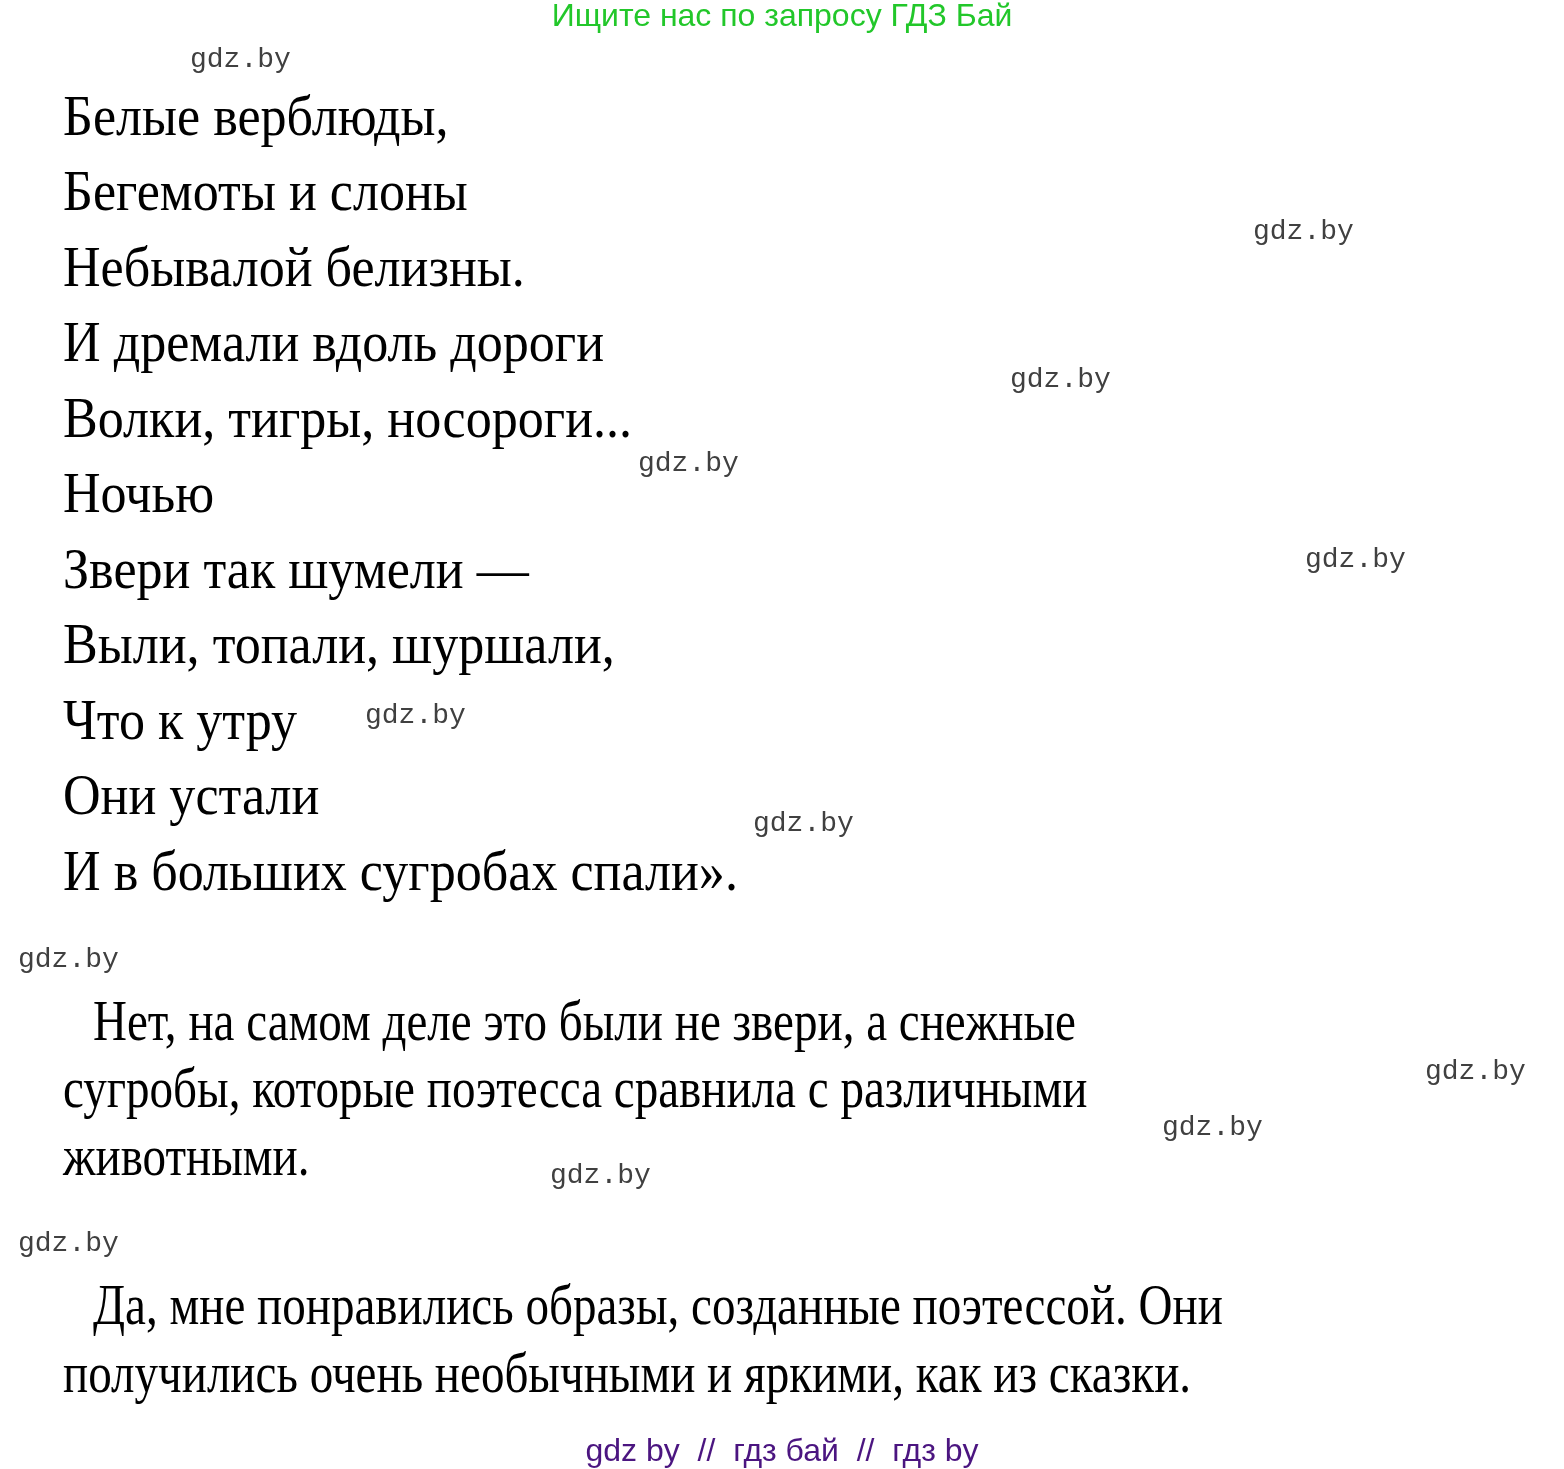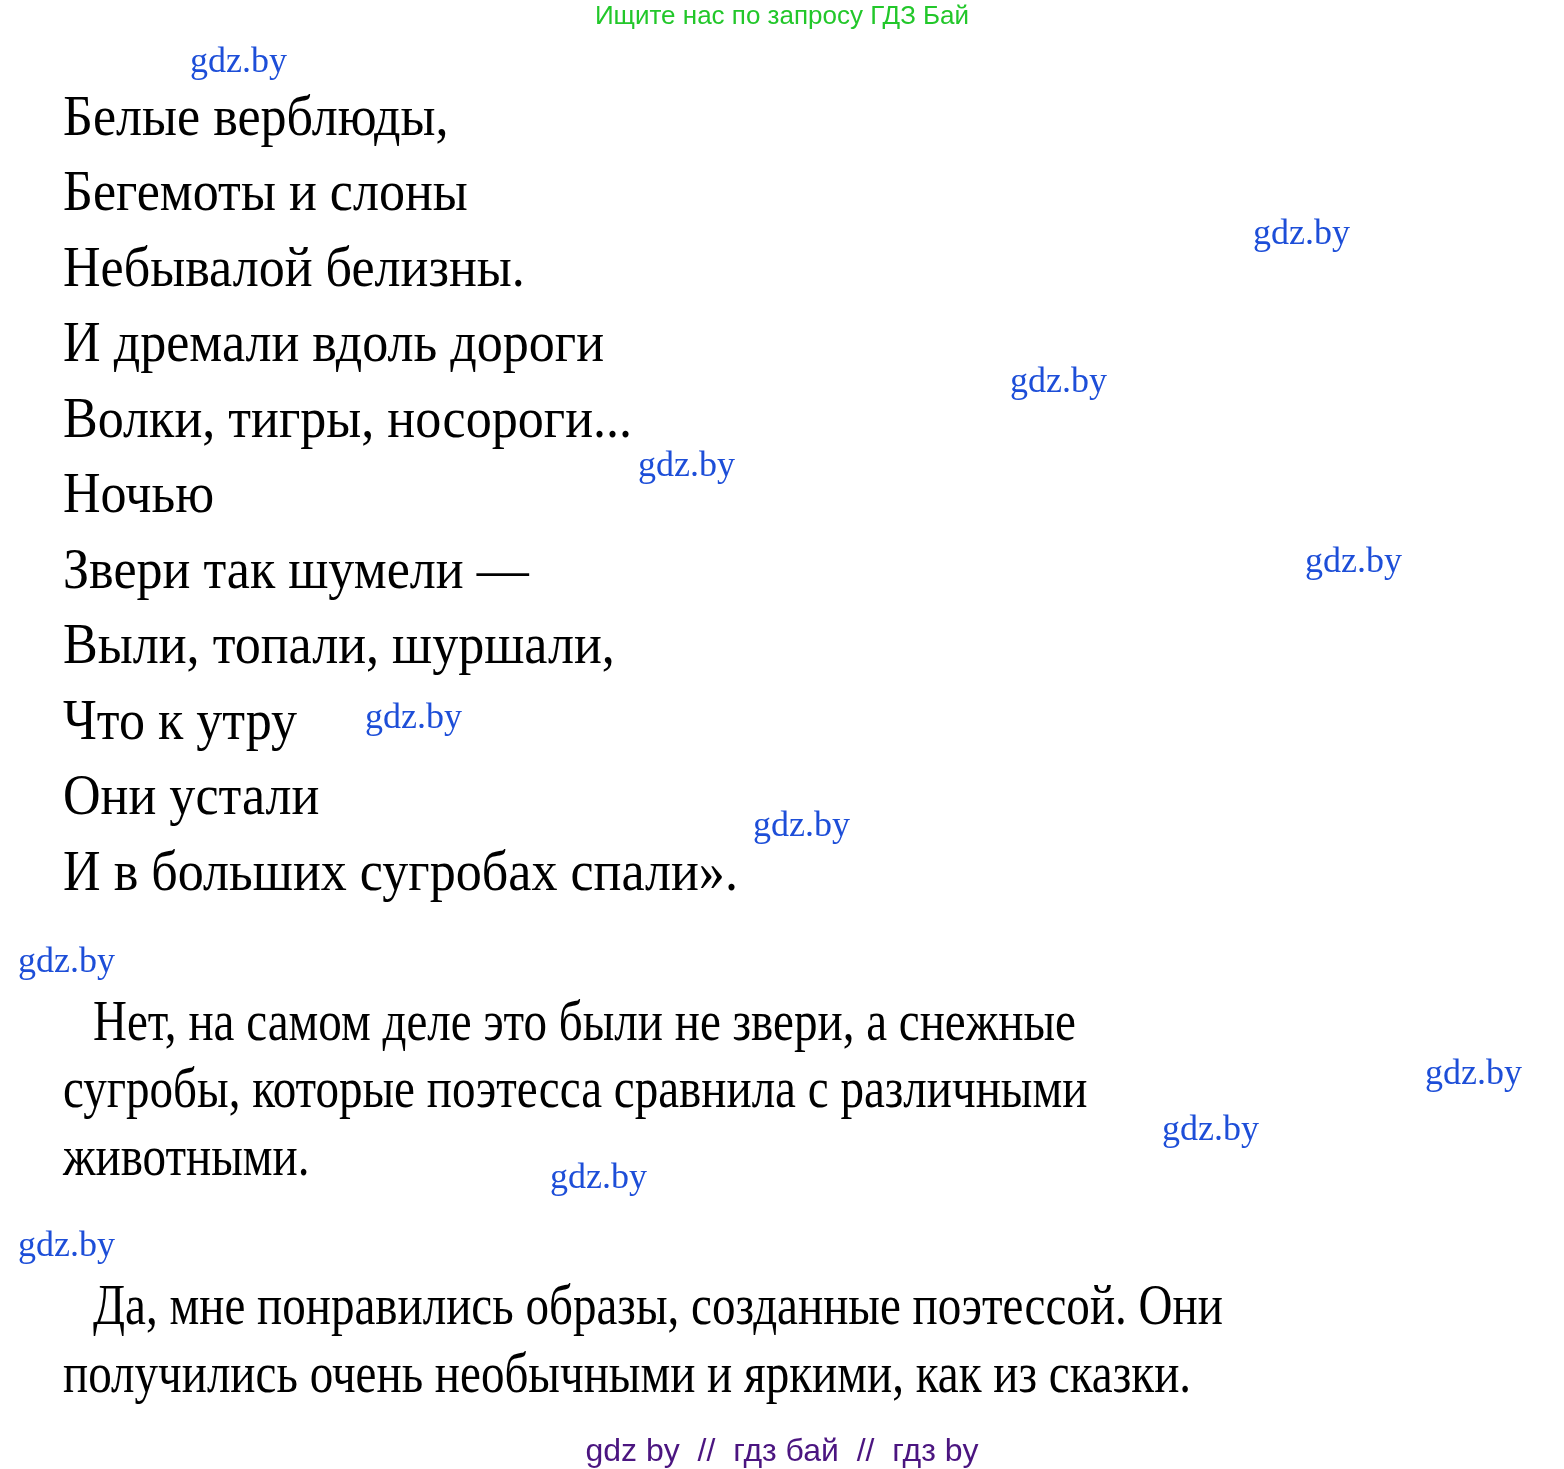--- a/index.html
+++ b/index.html
@@ -1,30 +1,30 @@
 <!DOCTYPE html>
 <html><head>
   <meta charset="utf-8">
   <style>
     html, body { margin: 0; padding: 0; background: #ffffff; }
     body { width: 1564px; height: 1469px; position: relative; overflow: hidden; }
     .banner {
       position: absolute; left: 0; right: 0; top: 0; height: 32px;
       text-align: center; color: #22c72a;
-      font-family: "Liberation Sans", sans-serif; font-size: 26px; line-height: 30px;
+      font-family: "Liberation Sans", sans-serif; font-size: 32px; line-height: 30px;
     }
     .footer {
       position: absolute; left: 0; right: 0; top: 1432px; height: 36px;
       text-align: center; color: #4b1580;
       font-family: "Liberation Sans", sans-serif; font-size: 32px; line-height: 36px;
       white-space: pre;
     }
     .wm {
-      position: absolute; color: #1d4ed8;
-      font-family: Liberation Serif, serif; font-size: 36px; line-height: 32px;
+      position: absolute; color: #404040;
+      font-family: Liberation Mono, monospace; font-size: 28px; line-height: 32px;
       white-space: nowrap;
     }
     .line {
       position: absolute; left: 63px; color: #000000;
       font-family: "Liberation Serif", serif; font-size: 56px; line-height: 64px;
       white-space: nowrap; transform-origin: 0 0; transform: scaleX(0.93);
     }
     .para .line { transform: scaleX(0.84); }
   </style>
 </head>

